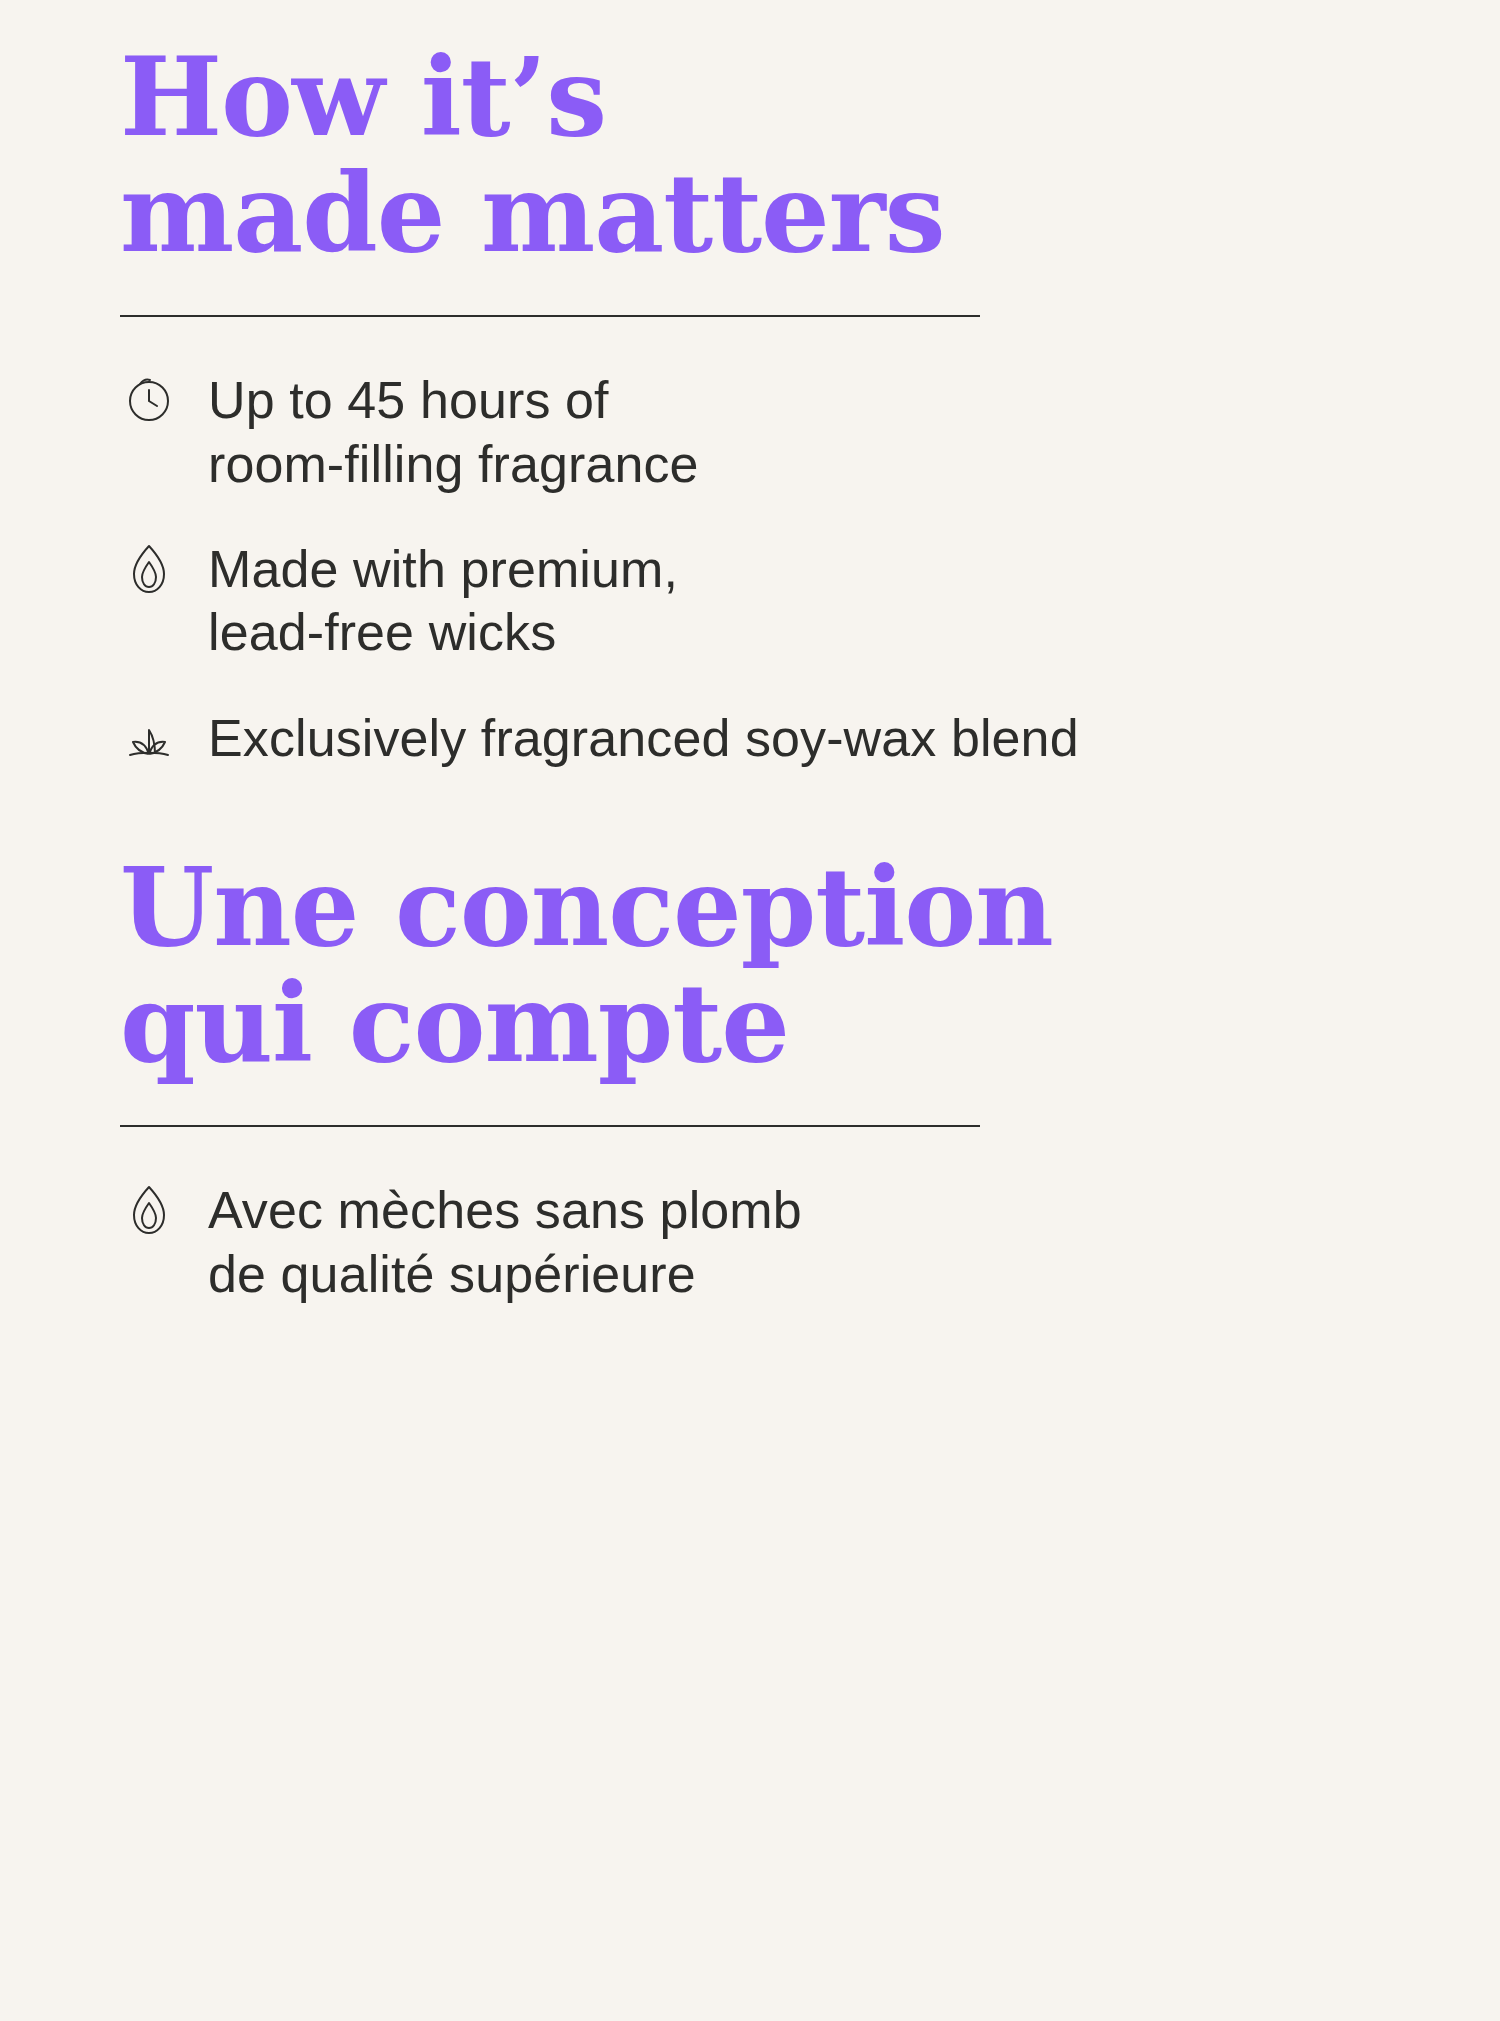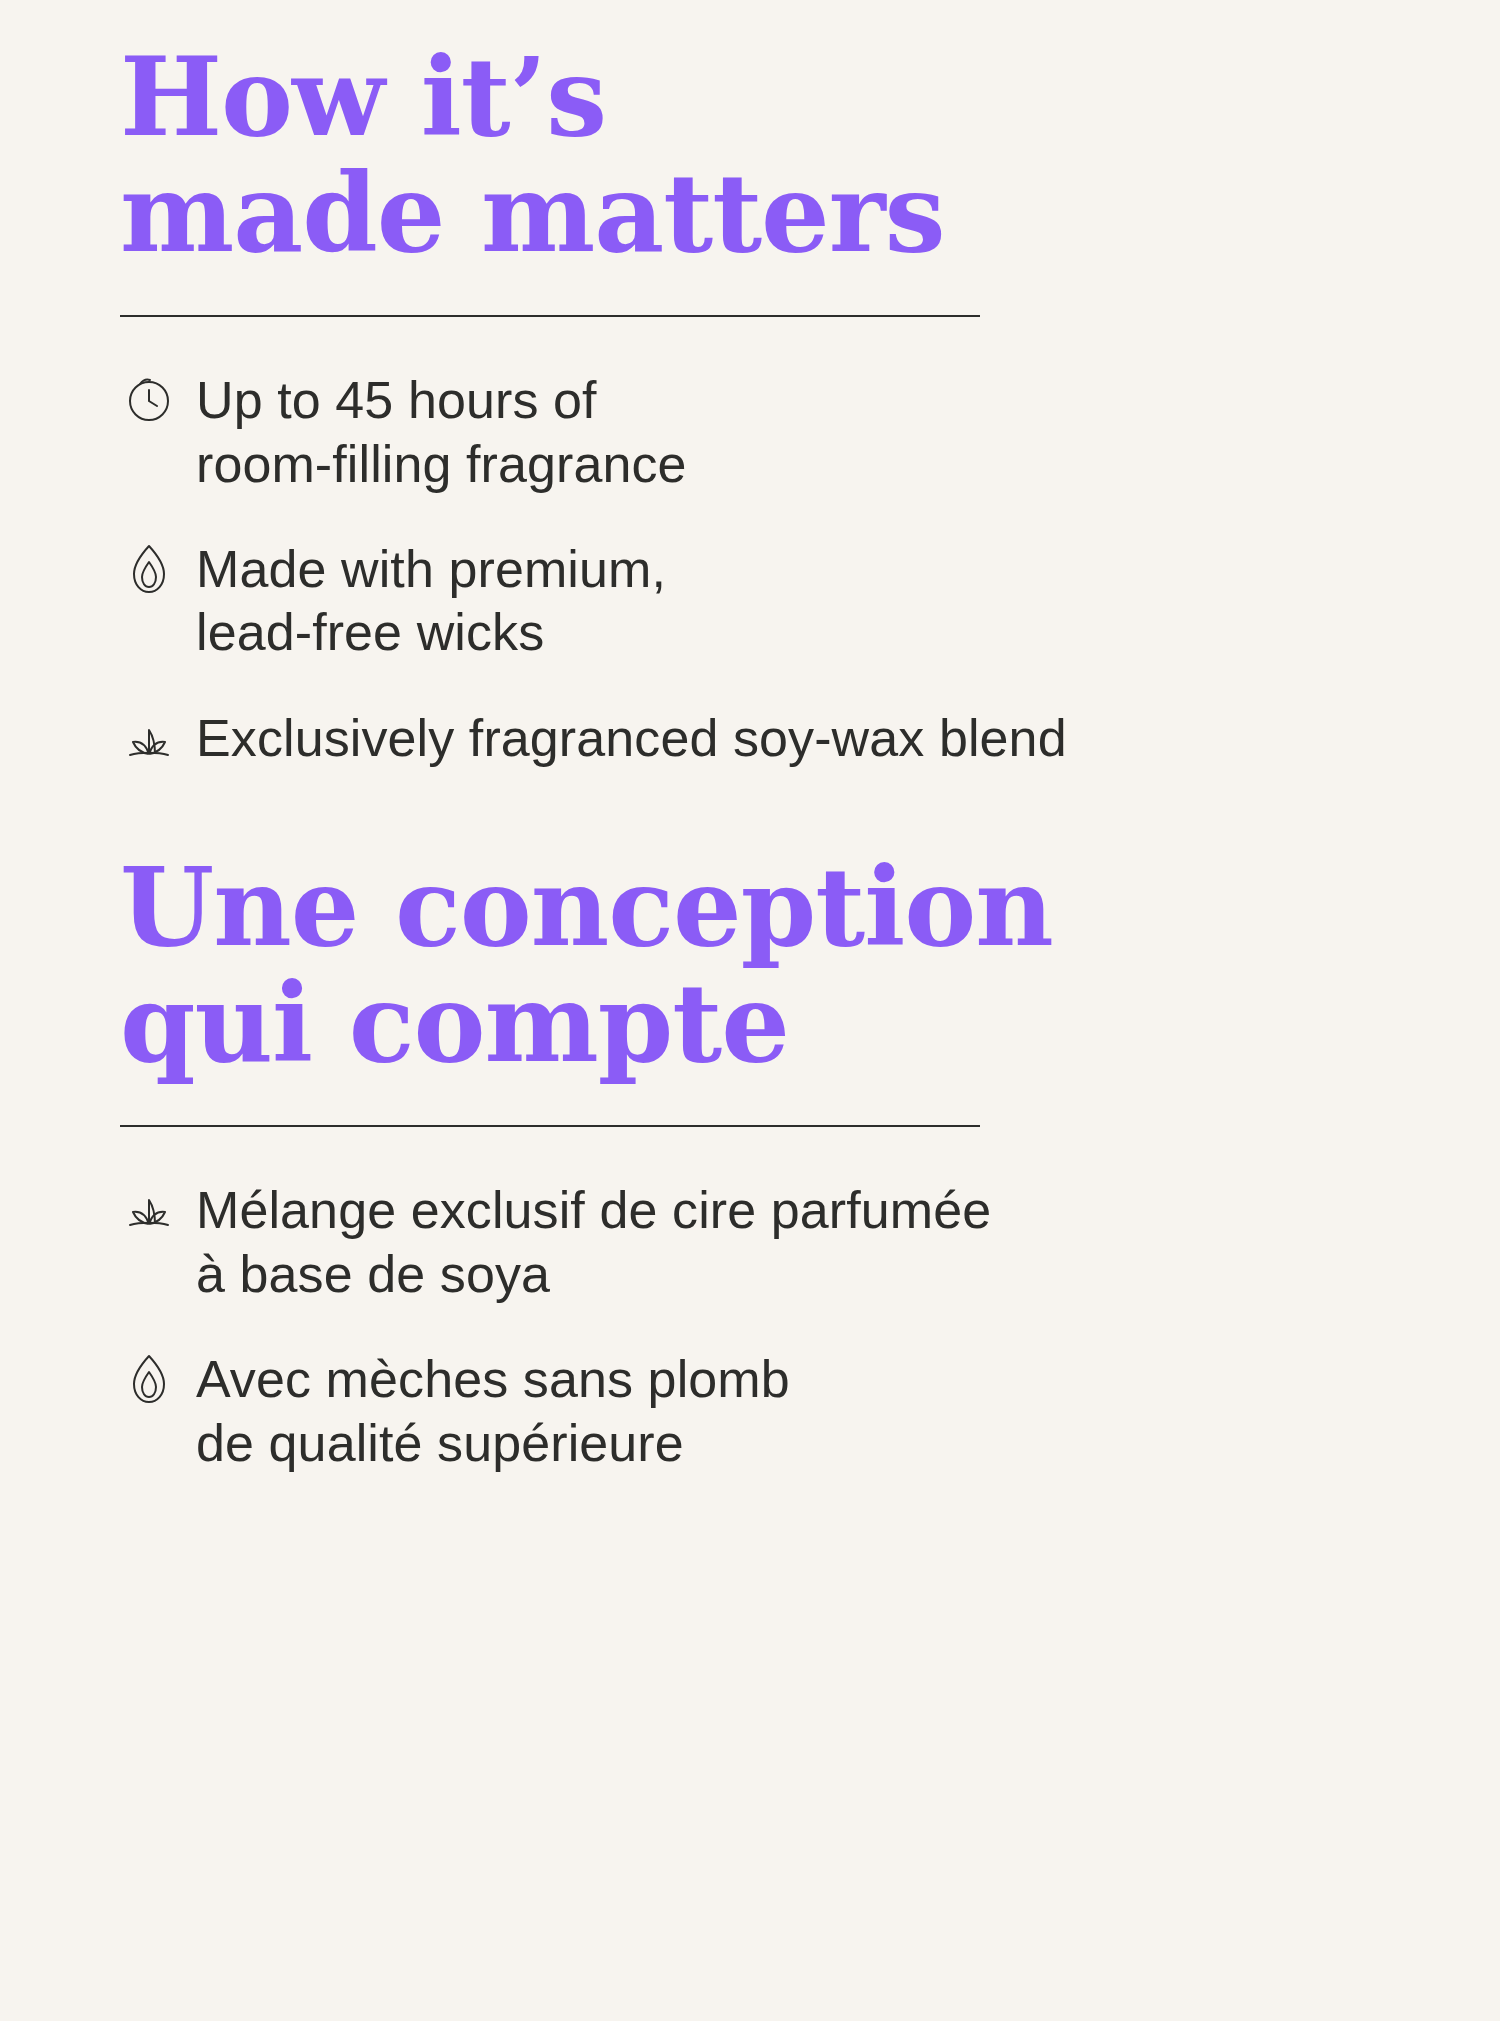--- a/index.html
+++ b/index.html
@@ -48,21 +48,21 @@
   }
   .features {
     margin-top: 52px;
     display: flex;
     flex-direction: column;
     gap: 42px;
   }
   .feature {
     display: flex;
     align-items: flex-start;
-    gap: 18px;
+    gap: 30px;
   }
   .feature-icon {
     flex: 0 0 auto;
     width: 58px;
     height: 58px;
     display: flex;
     align-items: center;
     justify-content: center;
     margin-top: 4px;
   }
@@ -129,32 +129,20 @@
     </div>
   </div>
 
   <div class="section">
     <h1 class="headline">Une conception
 qui compte</h1>
     <hr class="rule">
     <div class="features">
 
 
-      <div class="feature two-line">
-        <span class="feature-icon">
-          <svg width="54" height="40" viewBox="0 0 54 40" fill="none" stroke="#2d2d2b" stroke-width="2">
-            <path d="M27 34 C27 22 27 14 27 10 C31 16 33 24 33 34" stroke-linejoin="round"></path>
-            <path d="M27 34 C20 33 14 29 11 22 C18 21 24 25 27 34" stroke-linejoin="round"></path>
-            <path d="M27 34 C34 33 40 29 43 22 C36 21 30 25 27 34" stroke-linejoin="round"></path>
-            <path d="M8 35 C18 32 36 32 46 35" stroke-linecap="round"></path>
-          </svg>
-        </span>
-        <div class="feature-text">Mélange exclusif de cire parfumée
-à base de soya</div>
-      </div>
 
       <div class="feature two-line">
         <span class="feature-icon">
           <svg width="46" height="54" viewBox="0 0 46 54" fill="none" stroke="#2d2d2b" stroke-width="2">
             <path d="M23 4 C12 16 8 24 8 32 C8 43 15 50 23 50 C31 50 38 43 38 32 C38 24 34 16 23 4 Z" stroke-linejoin="round"></path>
             <path d="M23 20 C18 27 16 31 16 35 C16 41 19 45 23 45 C27 45 30 41 30 35 C30 31 28 27 23 20 Z" stroke-linejoin="round"></path>
           </svg>
         </span>
         <div class="feature-text">Avec mèches sans plomb
 de qualité supérieure</div>

